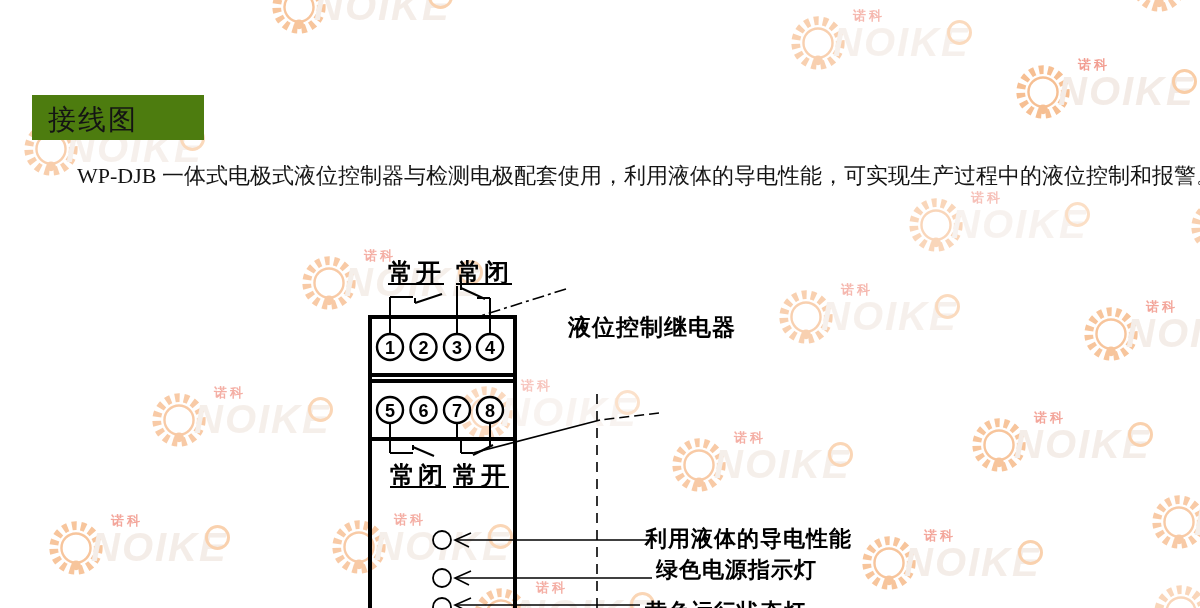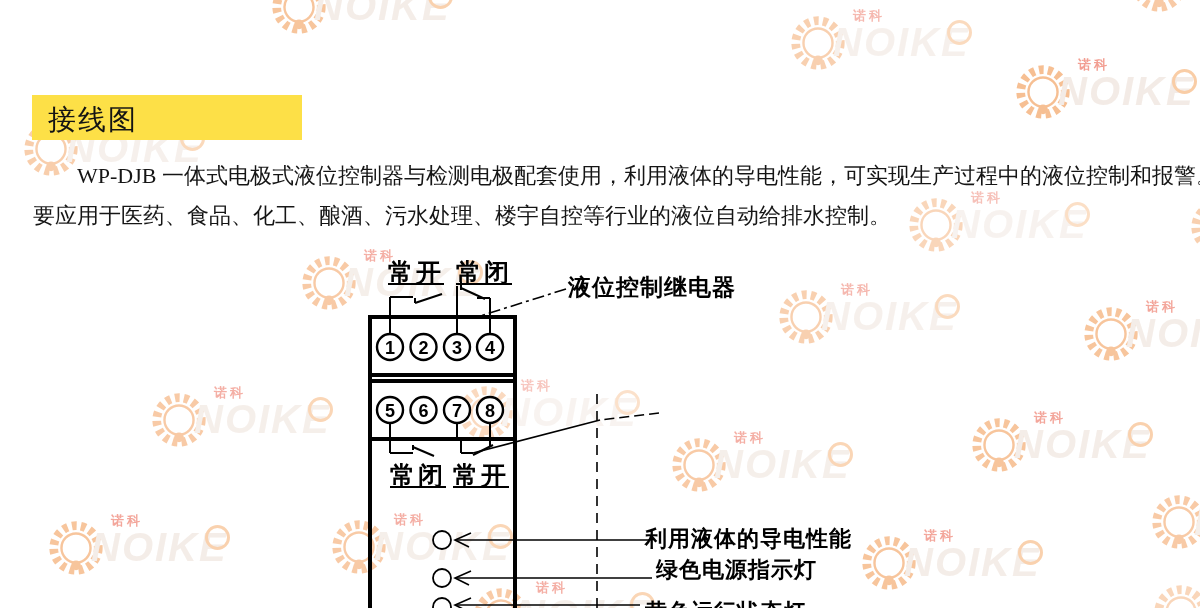--- a/index.html
+++ b/index.html
@@ -19,39 +19,39 @@
     position:absolute; left:46px; top:14px; font-size:40px; font-weight:bold;
     font-style:italic; letter-spacing:2px; color:#eadcd2;
     font-family:"Liberation Sans","DejaVu Sans",sans-serif;
   }
   .wm-ring {
     position:absolute; left:160px; top:14px; width:19px; height:19px;
     border:3px solid #f5a55f; border-radius:50%;
   }
   
   .title-box {
-    position:absolute; left:32px; top:95px; width:238px; height:45px;
-    background:#fde047; z-index:2;padding-left:32px;
+    position:absolute; left:32px; top:95px; width:172px; height:45px;
+    background:#4d7c0f; z-index:2;
   }
   .title-text {
     position:absolute; left:16px; top:6px; font-size:28px; color:#141414;
     letter-spacing:2px;
   }
   
   .intro { position:absolute; left:33px; top:156px; width:1150px; z-index:2;
            color:#151515; font-size:22px; line-height:40px; }
   .intro .l1 { text-indent:44px; white-space:nowrap; }
   .intro .l2 { white-space:nowrap; }
   
   .diagram-svg { position:absolute; left:0; top:0; z-index:1; }
   .lbl {
     position:absolute; z-index:2; color:#000; font-weight:bold;
     font-family:"Liberation Sans","DejaVu Sans",sans-serif; white-space:nowrap;
   }
-  .lbl-callout { font-size:23px; letter-spacing:1px; }
+  .lbl-callout { font-size:23px; letter-spacing:1px;margin-top:40px; }
   .lbl-lamp    { font-size:22px; letter-spacing:1px; }
   .lbl-contact { font-size:25px; letter-spacing:3px;text-decoration:underline; }
   .term-num {
     font-family:"Liberation Sans","DejaVu Sans",sans-serif;
     font-size:18px; font-weight:bold;
   }
 </style>
 </head>
 <body>
 
@@ -276,21 +276,20 @@
 
   </div>
 </div>
 
   <div class="title-box">
     <div class="title-text">接线图</div>
   </div>
 
   <div class="intro">
     <div class="l1">WP-DJB 一体式电极式液位控制器与检测电极配套使用，利用液体的导电性能，可实现生产过程中的液位控制和报警。主</div>
-    <div class="l2">要应用于医药、食品、化工、酿酒、污水处理、楼宇自控等行业的液位自动给排水控制。</div>
   </div>
 
   <svg class="diagram-svg" width="1200" height="608" viewBox="0 0 1200 608">
     <g stroke="#000" fill="none">
 
       <line x1="370" y1="315" x2="370" y2="608" stroke-width="4"></line>
       <line x1="515" y1="315" x2="515" y2="608" stroke-width="4"></line>
 
       <rect x="370" y="317" width="145" height="58" stroke-width="4"></rect>
       <rect x="370" y="381" width="145" height="58" stroke-width="4"></rect>

